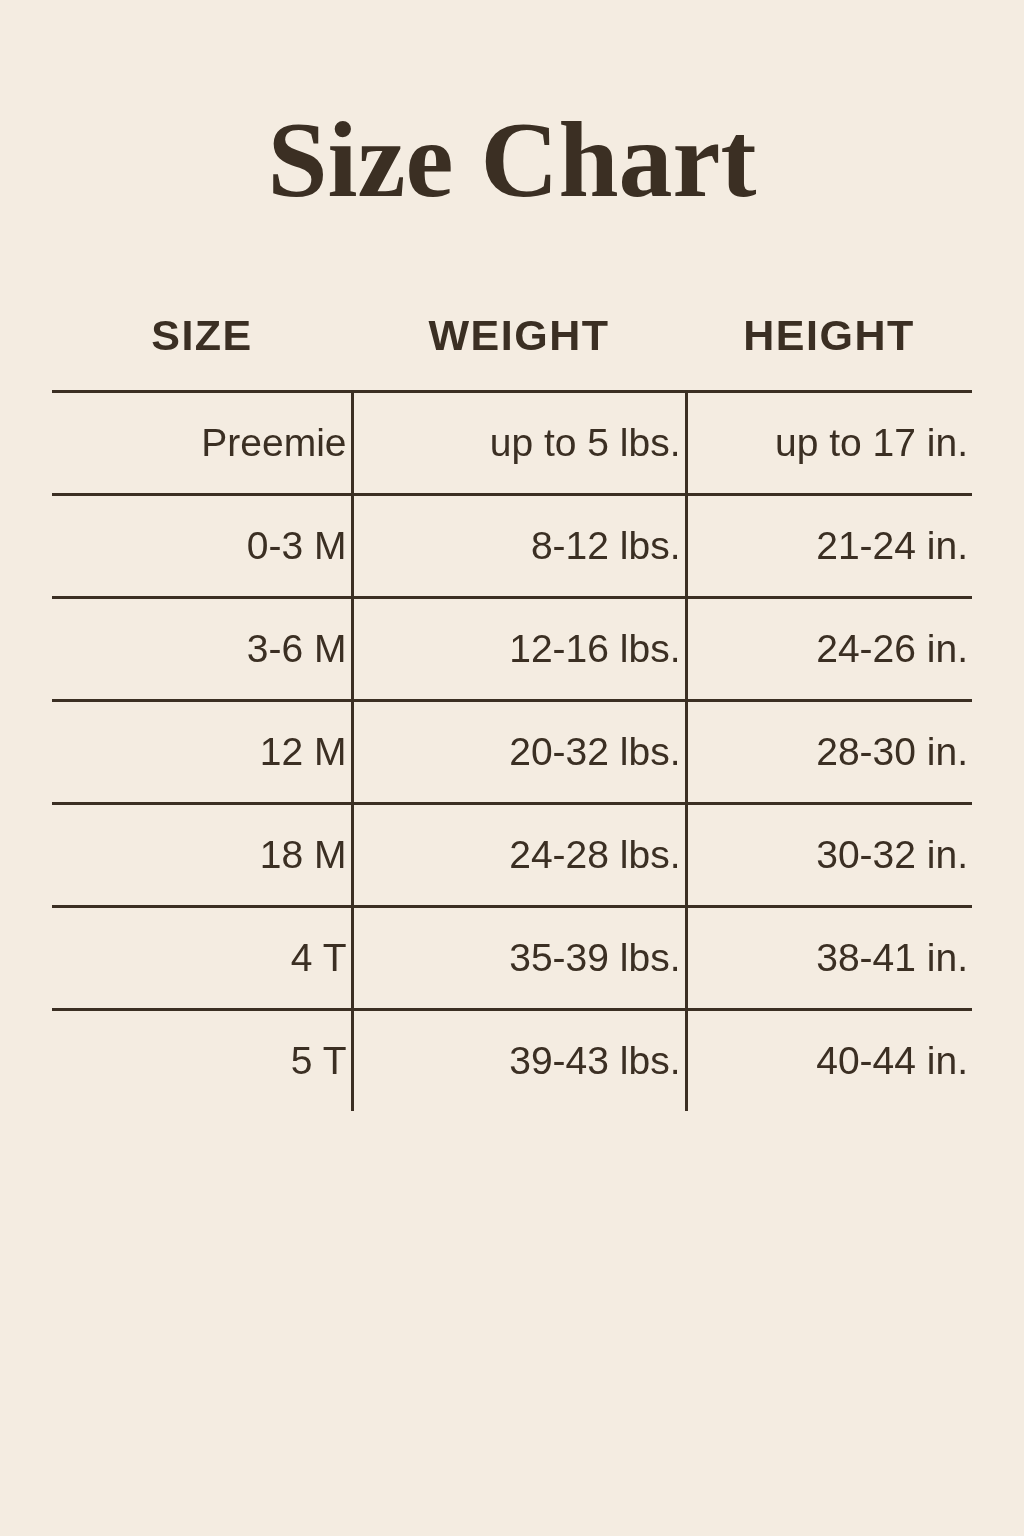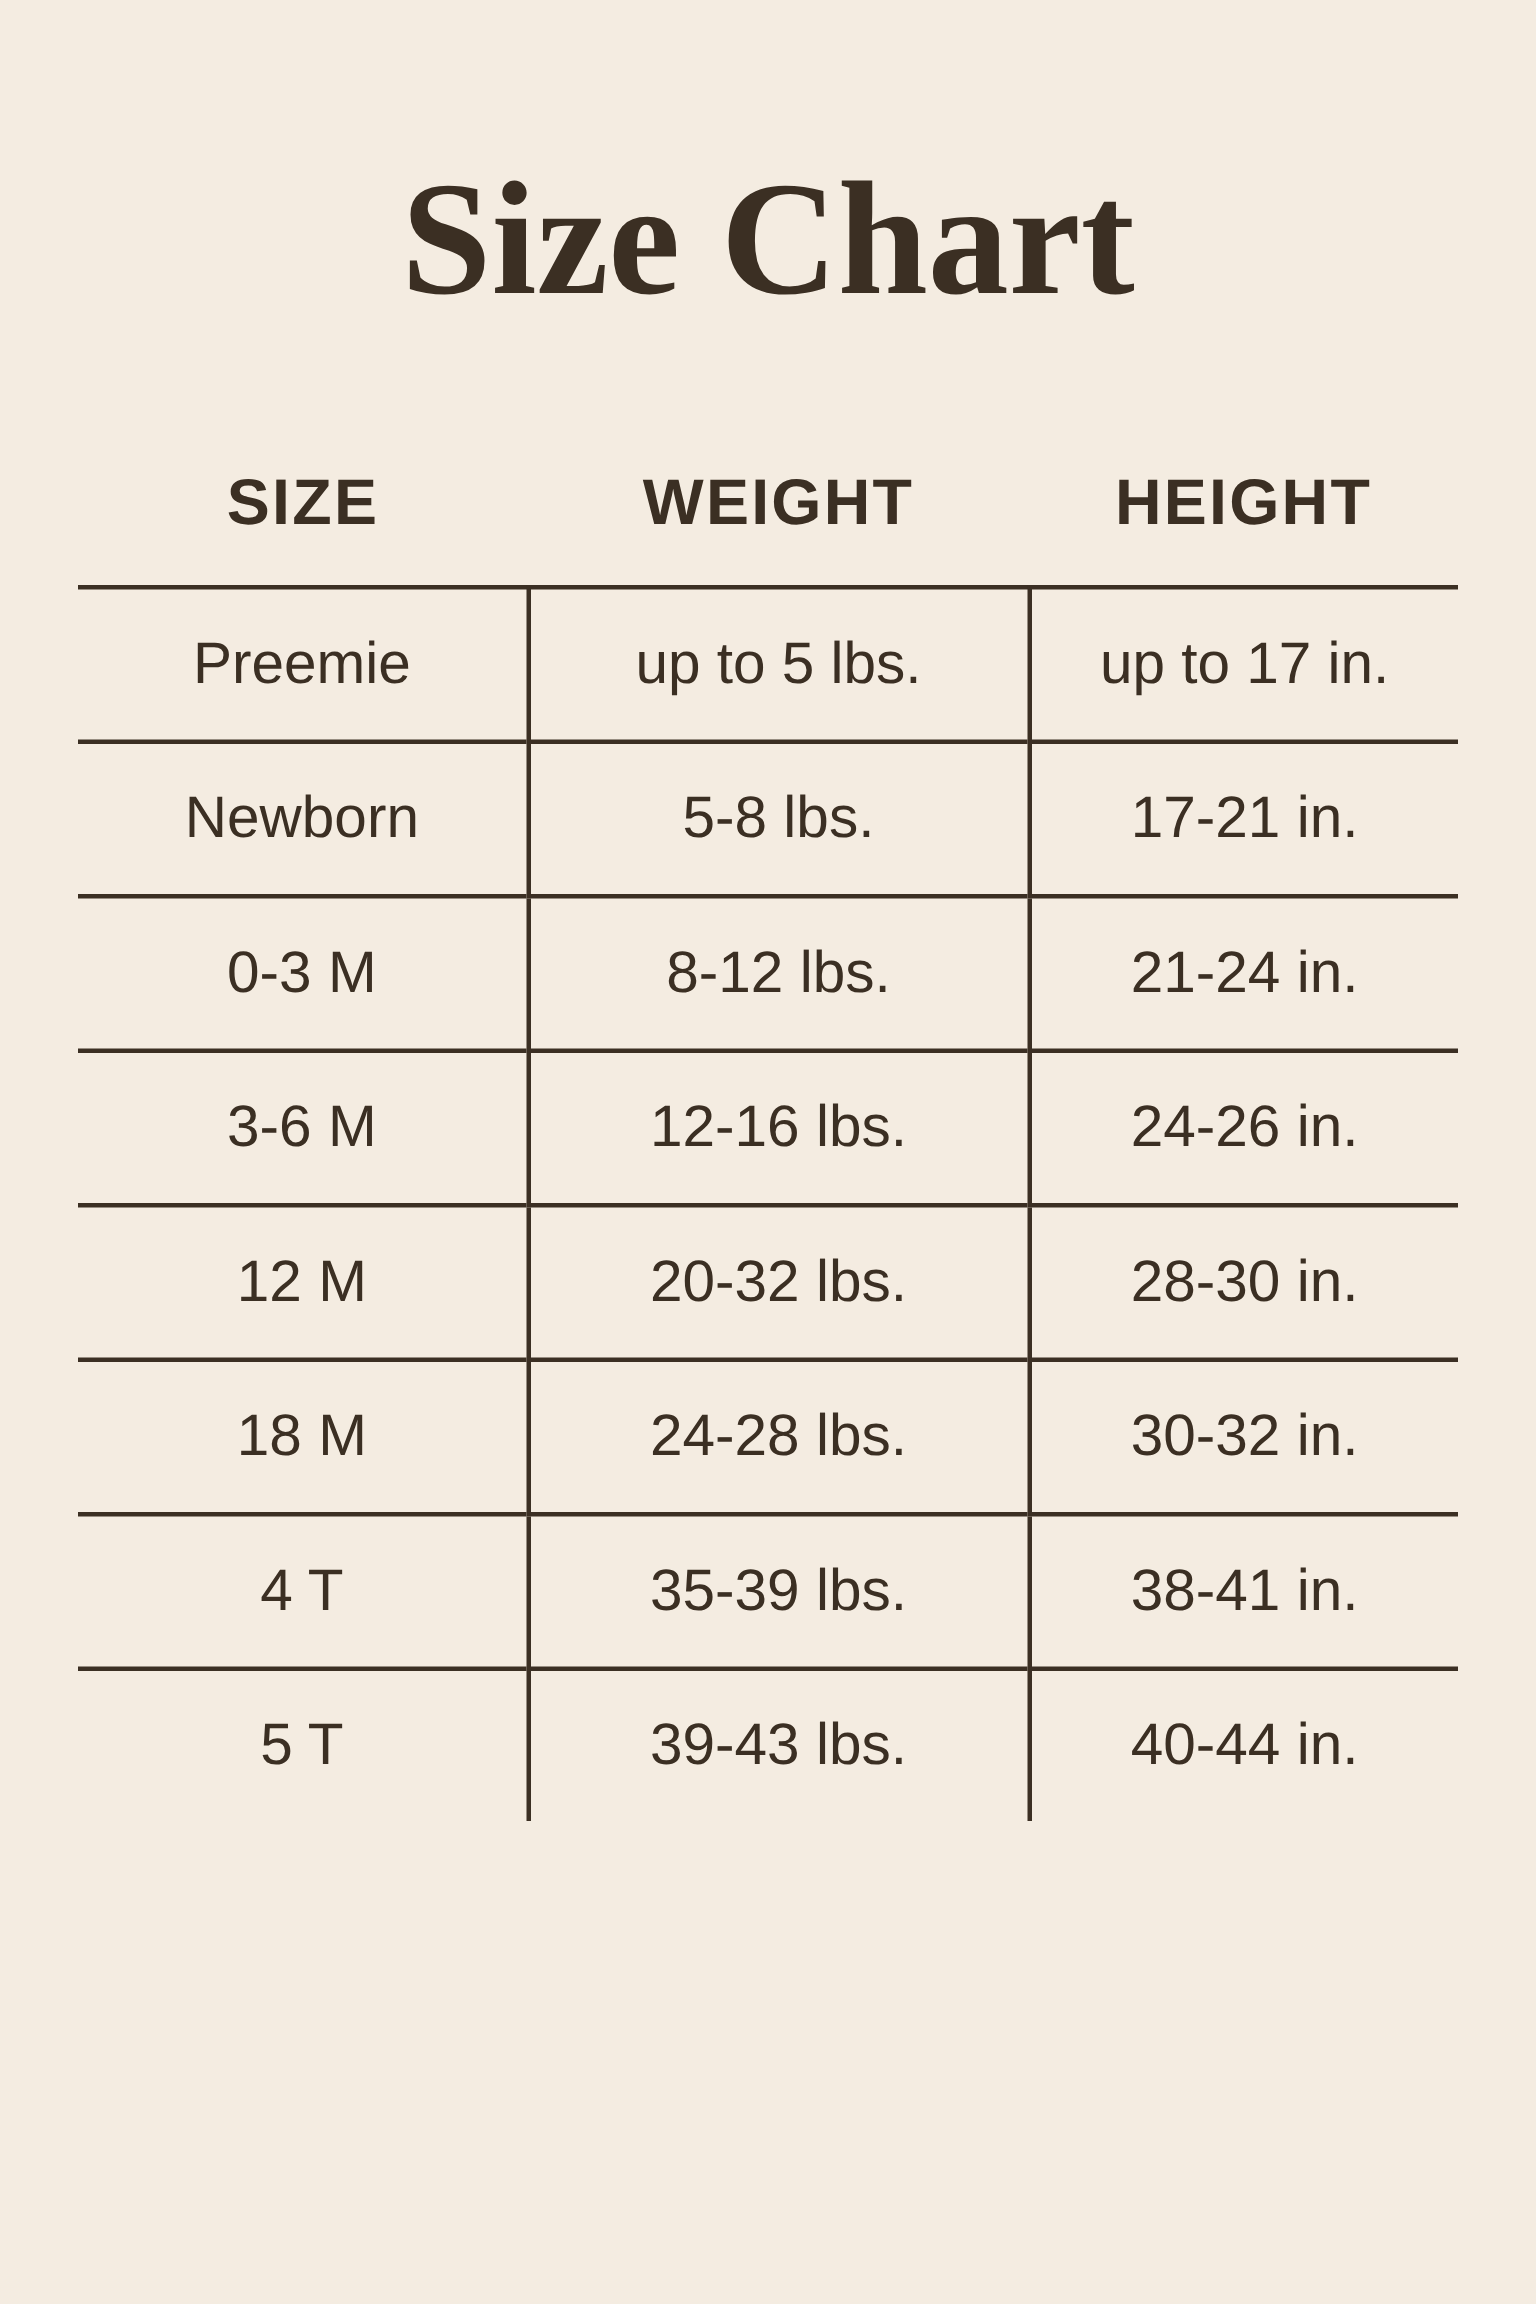--- a/index.html
+++ b/index.html
@@ -47,21 +47,21 @@
     font-weight: bold;
     letter-spacing: 1.5px;
     color: #3b2f23;
     text-align: center;
     padding-bottom: 30px;
     border: none;
     background: transparent;
   }
   table.size-table tbody td {
     font-size: 39px;
-    text-align: center;
+    text-align: right;
     color: #3b2f23;
     height: 100px;
     border-top: 3px solid #3b2f23;
     border-right: 3px solid #3b2f23;
     padding: 0 4px;
     font-weight: 400;
   }
   table.size-table tbody td:last-child {
     border-right: none;
   }
@@ -89,25 +89,20 @@
         <th>HEIGHT</th>
       </tr>
     </thead>
     <tbody>
       <tr>
         <td>Preemie</td>
         <td>up to 5 lbs.</td>
         <td>up to 17 in.</td>
       </tr>
       <tr>
-        <td>Newborn</td>
-        <td>5-8 lbs.</td>
-        <td>17-21 in.</td>
-      </tr>
-      <tr>
         <td>0-3 M</td>
         <td>8-12 lbs.</td>
         <td>21-24 in.</td>
       </tr>
       <tr>
         <td>3-6 M</td>
         <td>12-16 lbs.</td>
         <td>24-26 in.</td>
       </tr>
       <tr>

